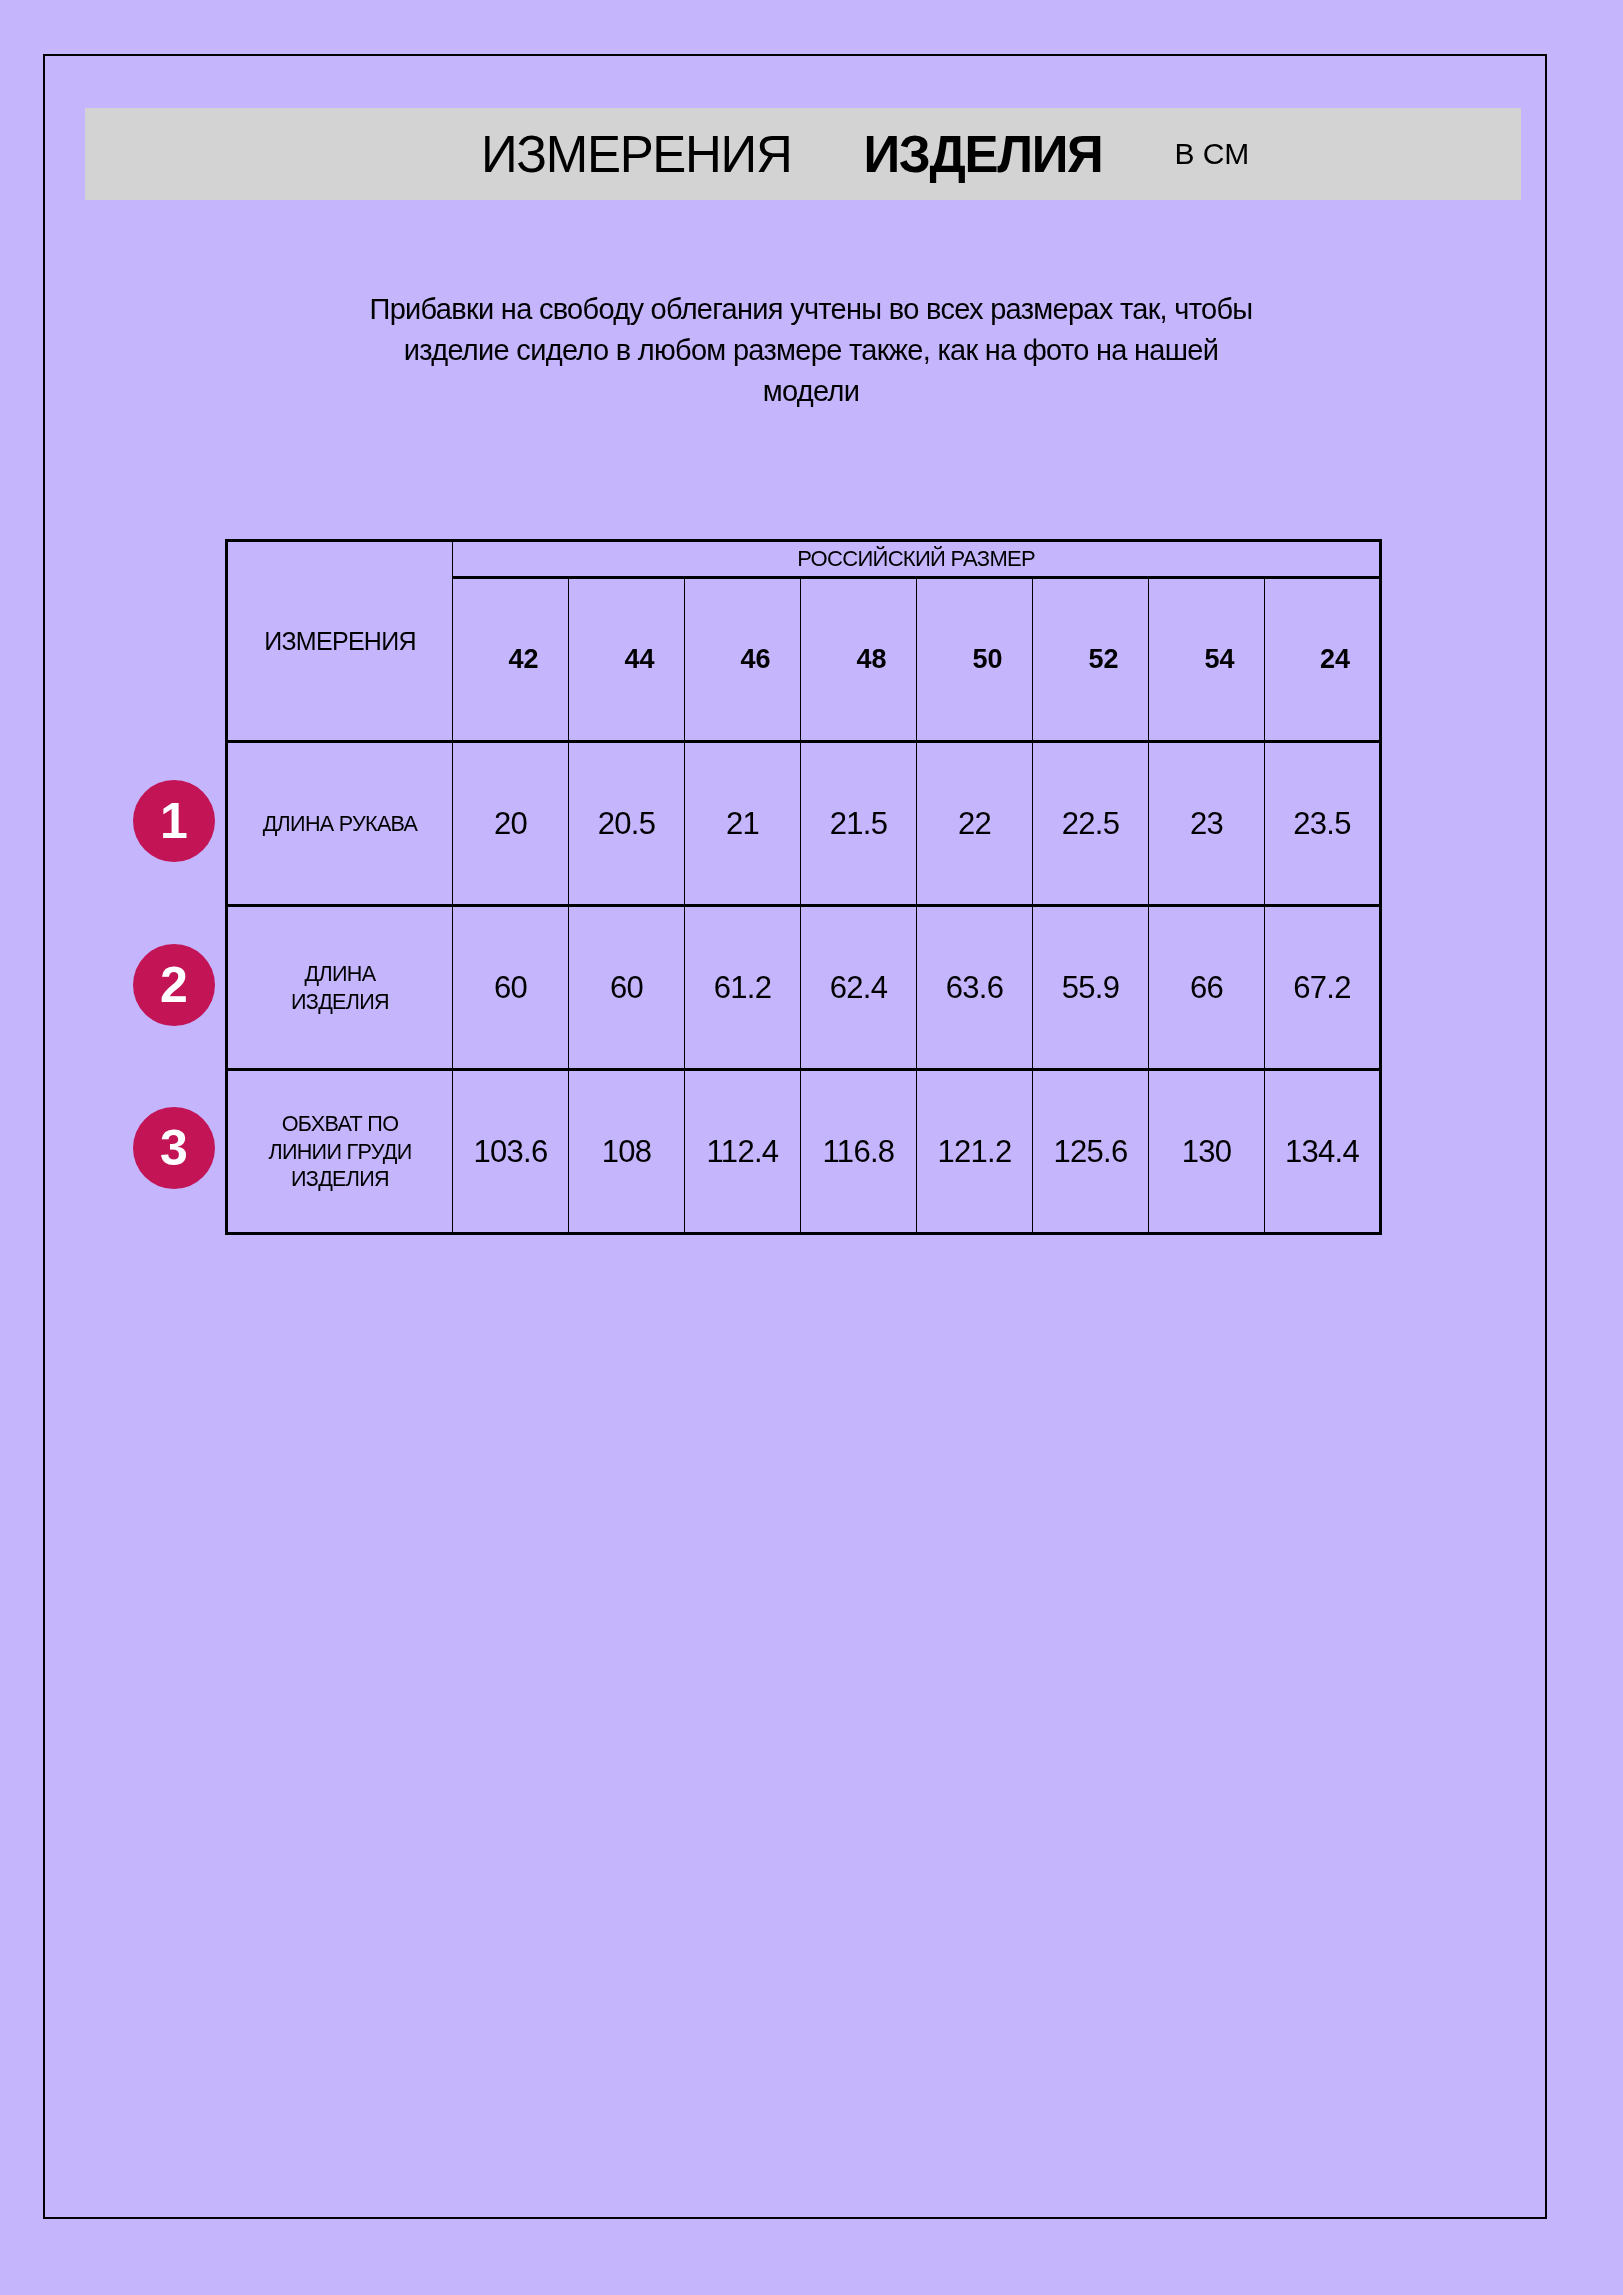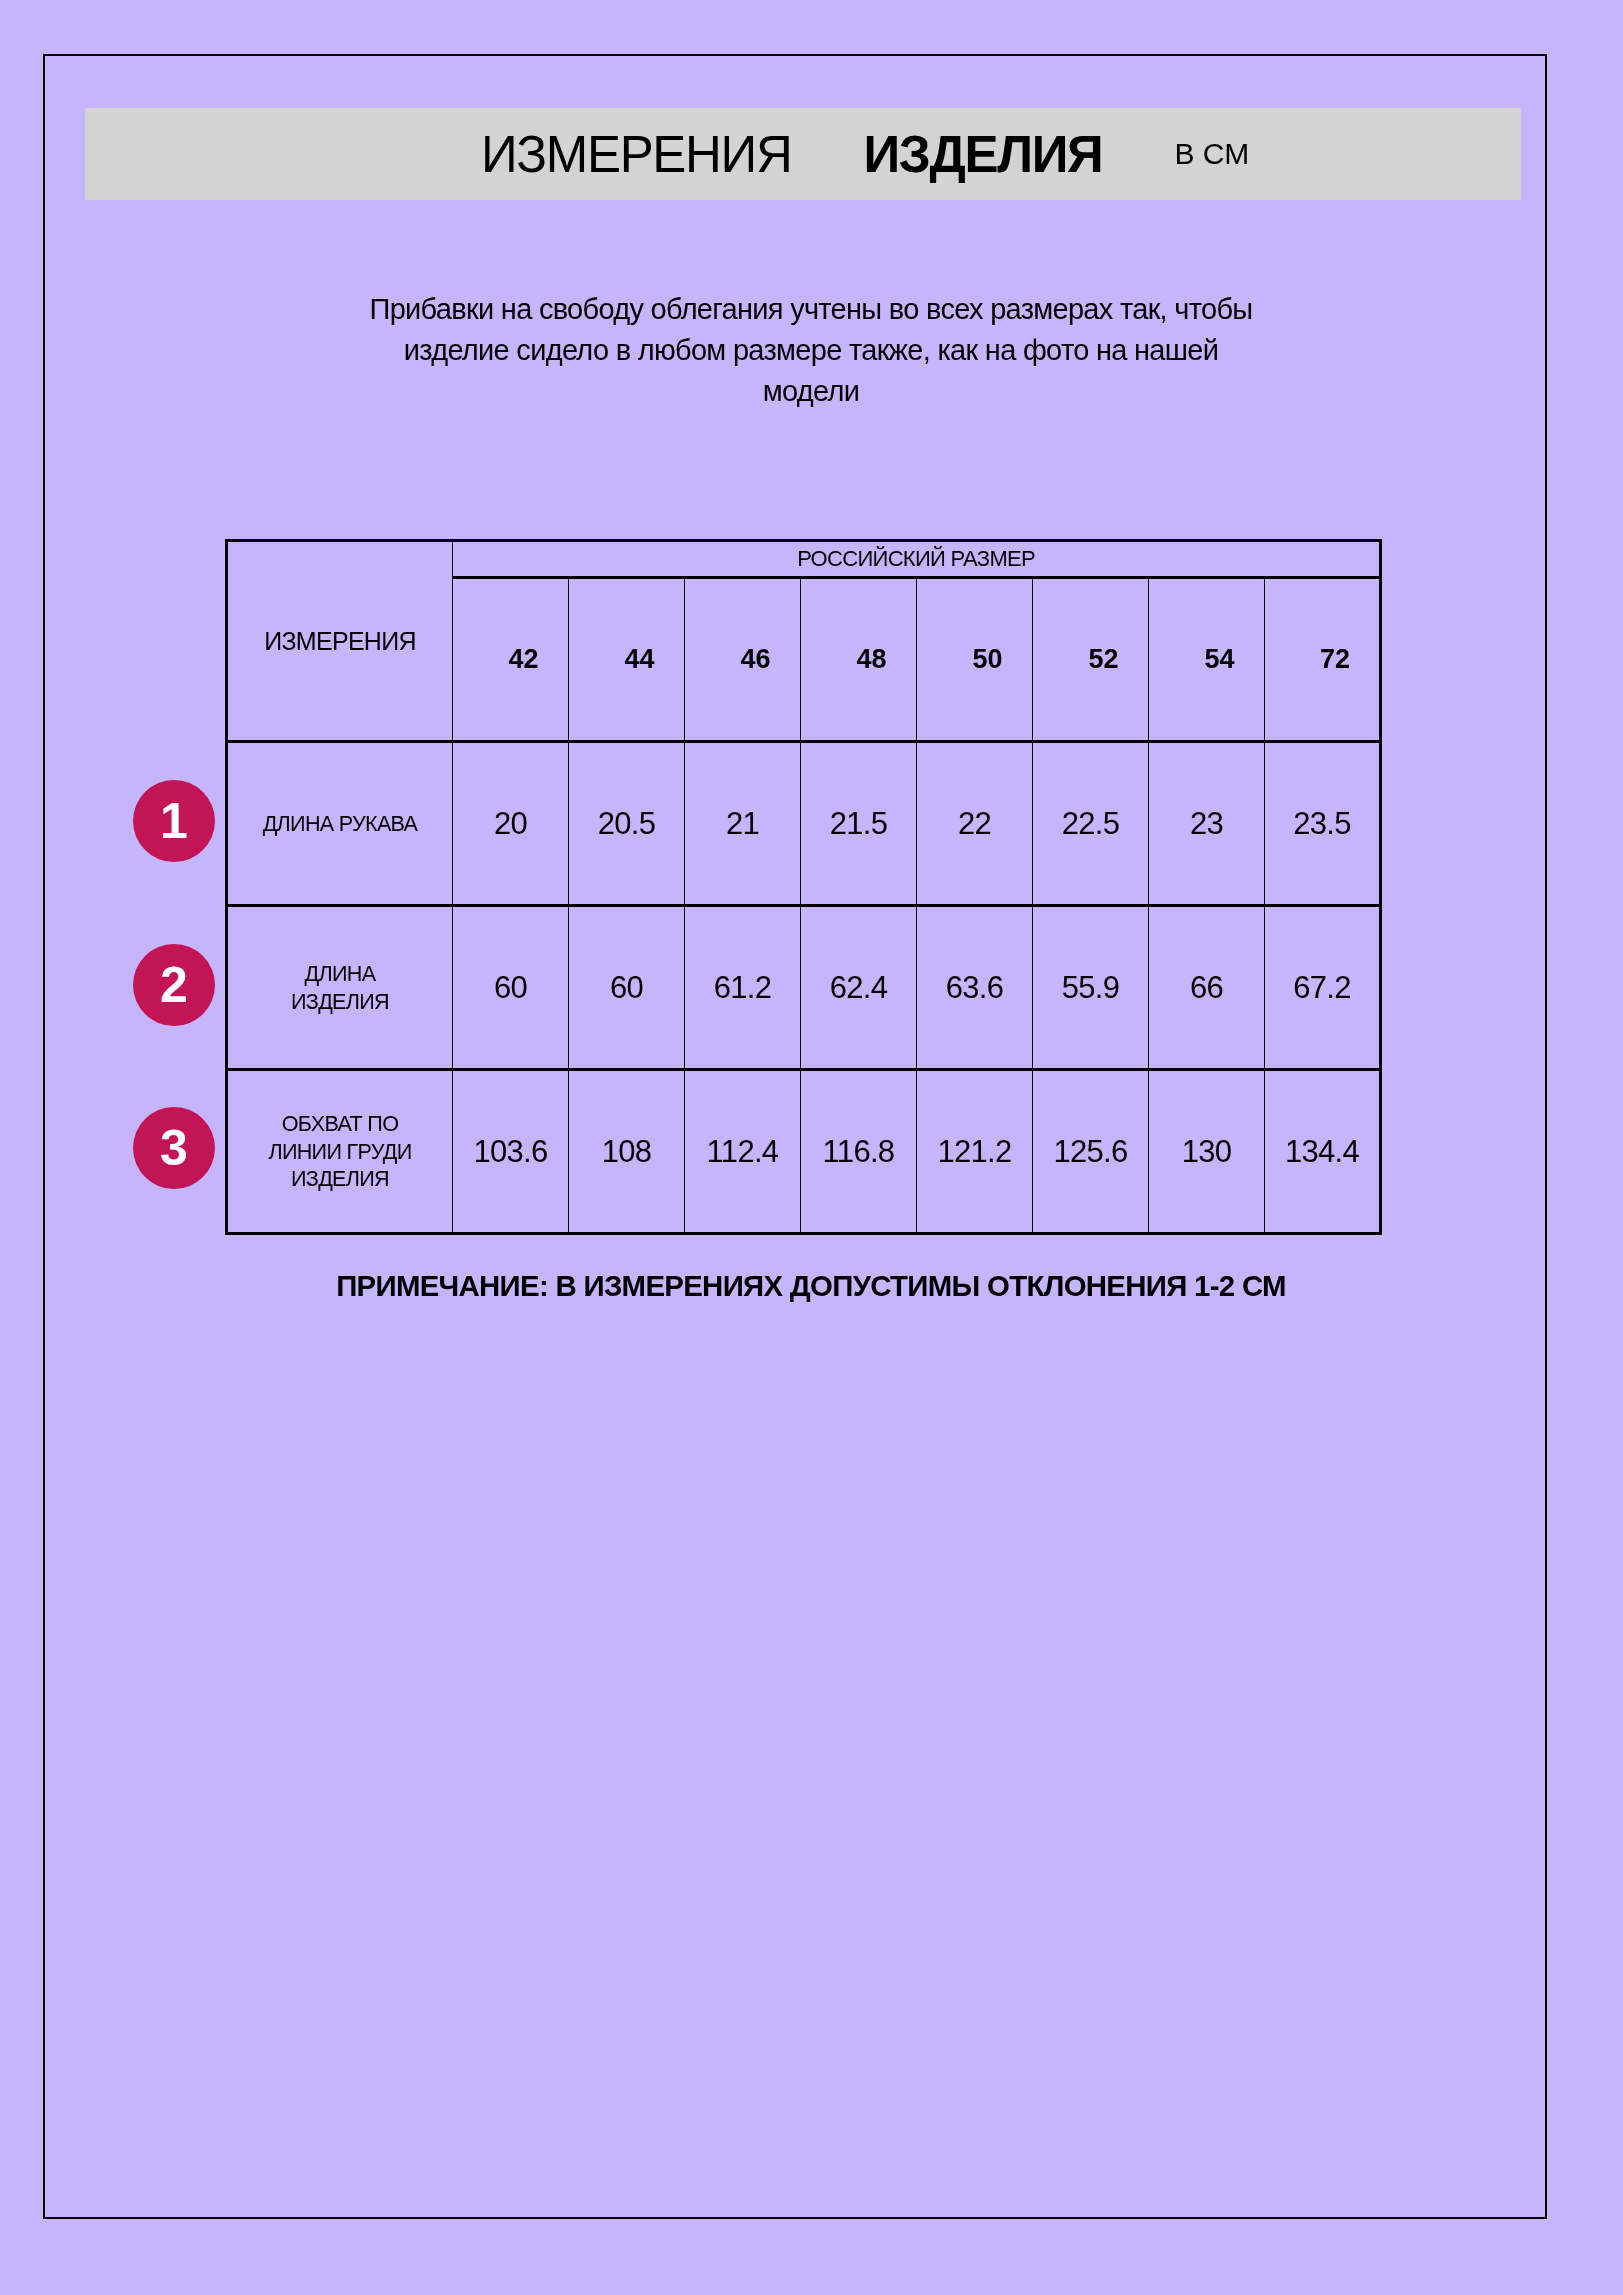--- a/index.html
+++ b/index.html
@@ -136,21 +136,21 @@
         <td class="gh" colspan="8">РОССИЙСКИЙ РАЗМЕР</td>
       </tr>
       <tr class="sizes" style="height:164px">
         <td>42</td>
         <td>44</td>
         <td>46</td>
         <td>48</td>
         <td>50</td>
         <td>52</td>
         <td>54</td>
-        <td>72</td>
+        <td>24</td>
       </tr>
       <tr style="height:164px">
         <td class="rl">ДЛИНА РУКАВА</td>
         <td class="val">20</td>
         <td class="val">20.5</td>
         <td class="val">21</td>
         <td class="val">21.5</td>
         <td class="val">22</td>
         <td class="val">22.5</td>
         <td class="val">23</td>
@@ -187,15 +187,14 @@
   <div class="badge badge1">
     <span>1</span>
   </div>
   <div class="badge badge2">
     <span>2</span>
   </div>
   <div class="badge badge3">
     <span>3</span>
   </div>
 
-  <div class="note">ПРИМЕЧАНИЕ: В ИЗМЕРЕНИЯХ ДОПУСТИМЫ ОТКЛОНЕНИЯ 1-2 СМ</div>
 </div>
 
 
 </body></html>

